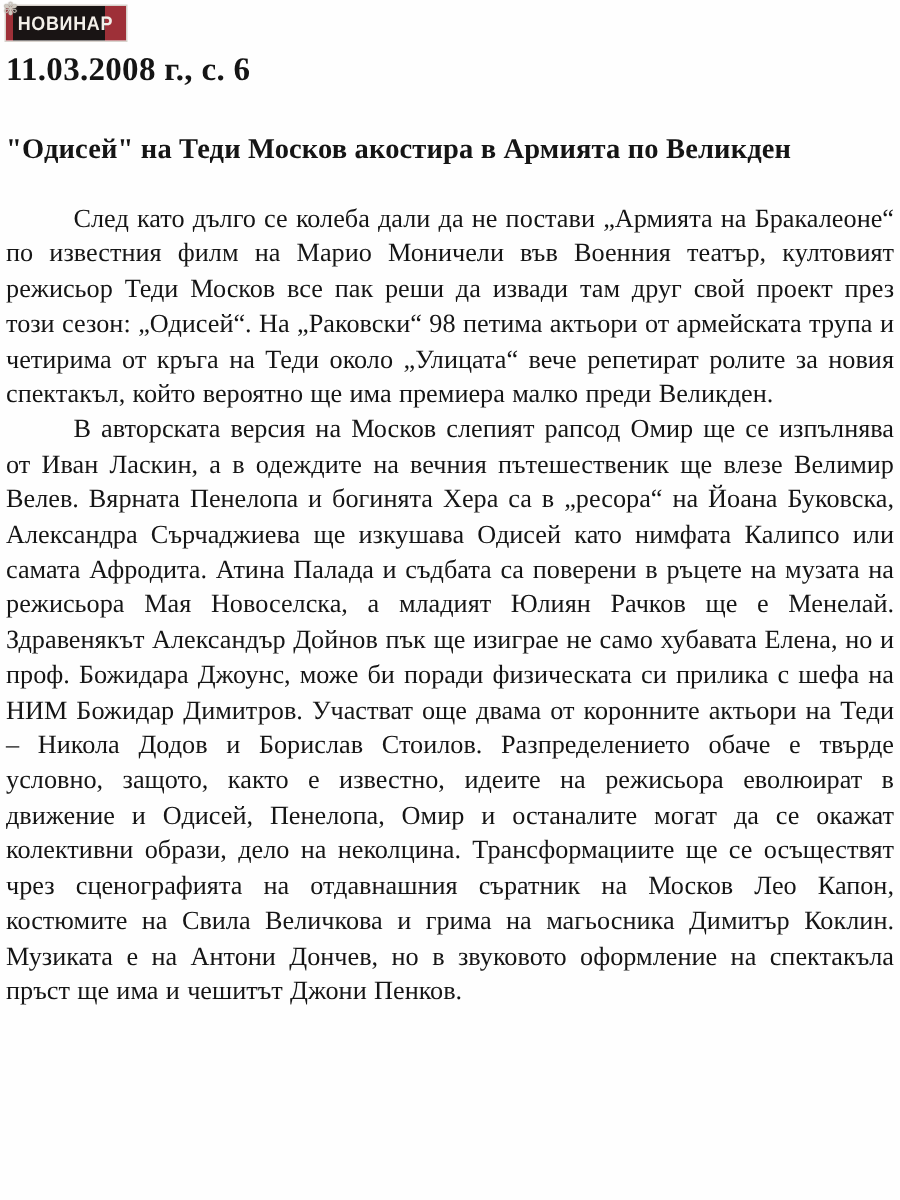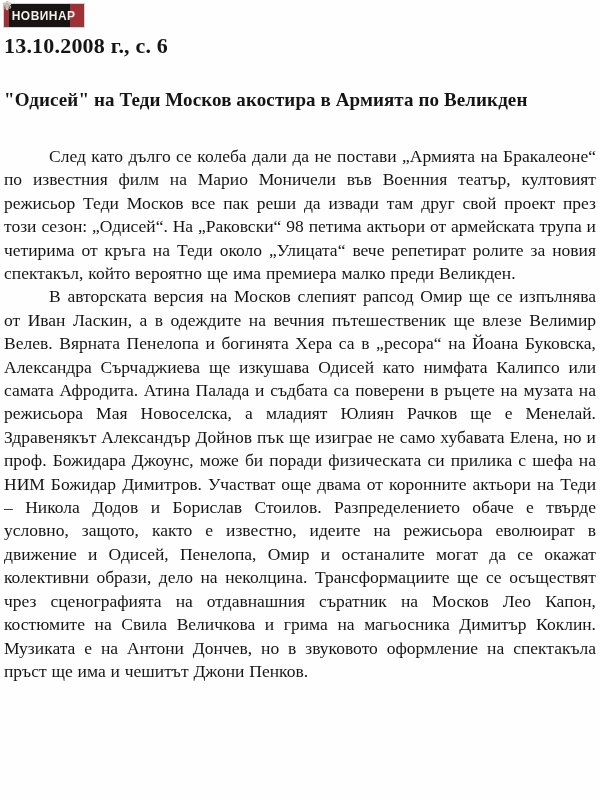--- a/index.html
+++ b/index.html
@@ -71,42 +71,42 @@
   }
   
   .author {
     margin-top: 44px;
     font-weight: bold;
     font-size: 17.5px;
     line-height: 1.15;
   }
   
   .body-text {
-    margin-top: 33px;
+    margin-top: 22px;
   }
   .body-text p {
     margin: 0;
     font-size: 17.5px;
     line-height: 23.4px;
     text-align: justify;
     text-indent: 45px;
     word-spacing: 0.5px;
   }
 </style>
 </head>
 <body>
 
 <div class="page">
 
   <div class="masthead">
     <span class="crest">✾</span>
     <span class="logo-text">НОВИНАР</span>
   </div>
 
-  <div class="dateline">13.10.2008 г., с. 6</div>
+  <div class="dateline">11.03.2008 г., с. 6</div>
 
   <h1 class="headline">"Одисей" на Теди Москов акостира в Армията по Великден</h1>
 
 
   <div class="body-text">
     <p>След като дълго се колеба дали да не постави „Армията на Бракалеоне“ по известния филм на Марио Моничели във Военния театър, култовият режисьор Теди Москов все пак реши да извади там друг свой проект през този сезон: „Одисей“. На „Раковски“ 98 петима актьори от армейската трупа и четирима от кръга на Теди около „Улицата“ вече репетират ролите за новия спектакъл, който вероятно ще има премиера малко преди Великден.</p>
     <p>В авторската версия на Москов слепият рапсод Омир ще се изпълнява от Иван Ласкин, а в одеждите на вечния пътешественик ще влезе Велимир Велев. Вярната Пенелопа и богинята Хера са в „ресора“ на Йоана Буковска, Александра Сърчаджиева ще изкушава Одисей като нимфата Калипсо или самата Афродита. Атина Палада и съдбата са поверени в ръцете на музата на режисьора Мая Новоселска, а младият Юлиян Рачков ще е Менелай. Здравенякът Александър Дойнов пък ще изиграе не само хубавата Елена, но и проф. Божидара Джоунс, може би поради физическата си прилика с шефа на НИМ Божидар Димитров. Участват още двама от коронните актьори на Теди – Никола Додов и Борислав Стоилов. Разпределението обаче е твърде условно, защото, както е известно, идеите на режисьора еволюират в движение и Одисей, Пенелопа, Омир и останалите могат да се окажат колективни образи, дело на неколцина. Трансформациите ще се осъществят чрез сценографията на отдавнашния съратник на Москов Лео Капон, костюмите на Свила Величкова и грима на магьосника Димитър Коклин. Музиката е на Антони Дончев, но в звуковото оформление на спектакъла пръст ще има и чешитът Джони Пенков.</p>
   </div>
 
 </div>

